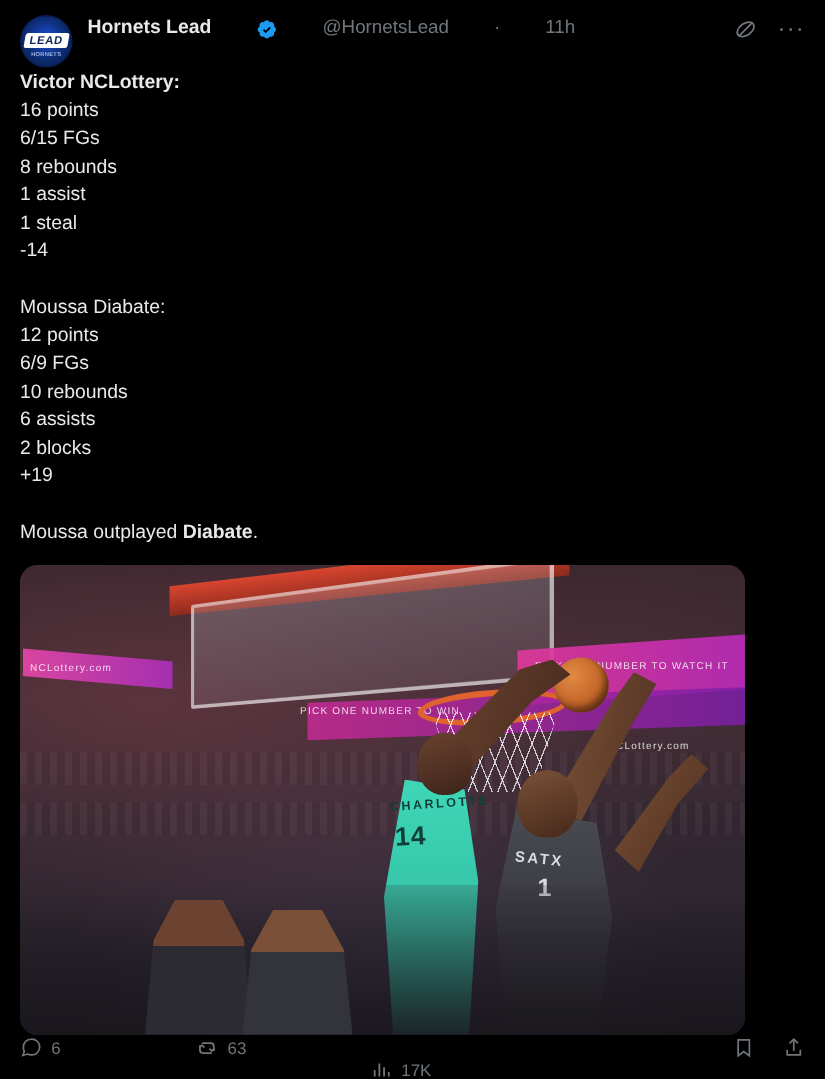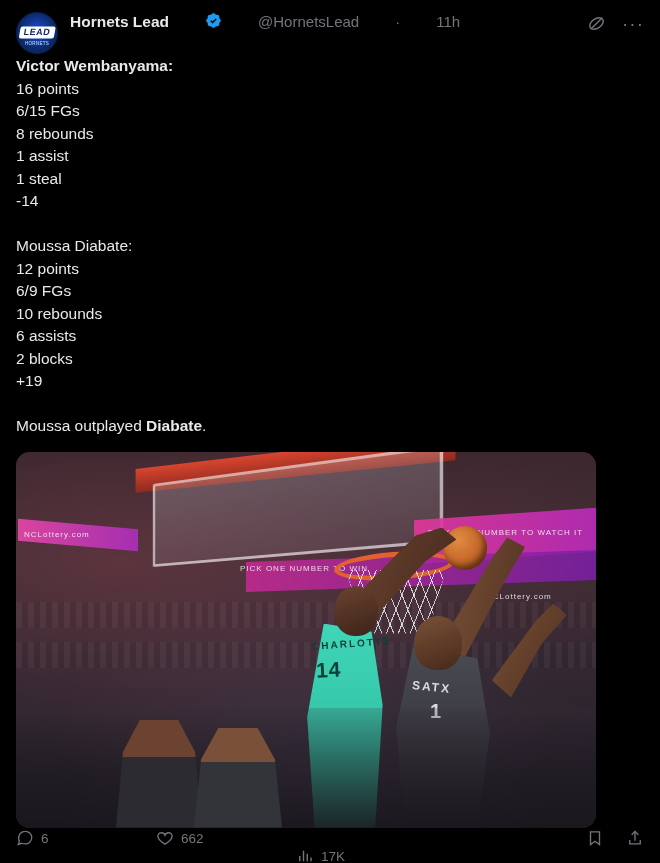--- a/index.html
+++ b/index.html
@@ -58,21 +58,21 @@
     font-size: 4.5px;
     letter-spacing: 0.3px;
     white-space: nowrap;
   }
   .head-main {
     flex: 1 1 auto;
     min-width: 0;
   }
   .name-line {
     display: flex;
-    align-items: flex-start;
+    align-items: flex-end;
     line-height: 20px;
     white-space: nowrap;
     gap: 32px;
   }
   .display-name {
     font-weight: bold;
     font-size: 15.5px;
     color: #e7e9ea;
   }
   .verified {
@@ -375,21 +375,21 @@
   <div class="head-actions">
     <span class="icon-btn">
       <svg width="19" height="19" viewBox="0 0 24 24" fill="none" stroke="#71767b" stroke-width="1.8">
           <ellipse cx="12" cy="12" rx="9.5" ry="6" transform="rotate(-35 12 12)"></ellipse>
           <line x1="5" y1="19" x2="19" y2="5"></line>
         </svg>
     </span>
     <span class="icon-btn more-dots">···</span>
   </div>
 
-  <div class="tweet-body"><b>Victor Wembanyama:</b><span>
+  <div class="tweet-body"><b>Victor NCLottery:</b><span>
 16 points
 6/15 FGs
 8 rebounds
 1 assist
 1 steal
 -14
 
 Moussa Diabate:
 12 points
 6/9 FGs
@@ -434,27 +434,30 @@
 
   <div class="actions">
     <div class="action reply">
       <span>
         <svg width="18" height="18" viewBox="0 0 24 24" fill="none" stroke="#71767b" stroke-width="1.8">
             <path d="M21 11.5a8.4 8.4 0 0 1-9 8.4 9 9 0 0 1-4.1-.9L3 20.5l1.6-4.3A8.3 8.3 0 0 1 3.6 11.5 8.4 8.4 0 0 1 12 3.1a8.4 8.4 0 0 1 9 8.4z"></path>
           </svg>
       </span>
       <span>6</span>
     </div>
-    <div class="action like">
+    <div class="action retweet">
       <span>
-        <svg width="18" height="18" viewBox="0 0 24 24" fill="none" stroke="#71767b" stroke-width="1.8">
-            <path d="M12 20.2s-7.3-4.4-9-8.6C1.6 8.2 3.6 5 6.8 5A5 5 0 0 1 12 8.2 5 5 0 0 1 17.2 5c3.2 0 5.2 3.2 3.8 6.6-1.7 4.2-9 8.6-9 8.6z"></path>
+        <svg width="19" height="19" viewBox="0 0 24 24" fill="none" stroke="#71767b" stroke-width="1.8">
+            <path d="M7 7h9a3 3 0 0 1 3 3v5"></path>
+            <path d="M17 17H8a3 3 0 0 1-3-3V9"></path>
+            <path d="M4.5 11.5L7 9l2.5 2.5"></path>
+            <path d="M19.5 12.5L17 15l-2.5-2.5"></path>
           </svg>
       </span>
-      <span>662</span>
+      <span>63</span>
     </div>
     <div class="action views">
       <span>
         <svg width="18" height="18" viewBox="0 0 24 24" fill="none" stroke="#71767b" stroke-width="1.9">
             <line x1="5" y1="19" x2="5" y2="12"></line>
             <line x1="10" y1="19" x2="10" y2="5"></line>
             <line x1="15" y1="19" x2="15" y2="9"></line>
             <line x1="20" y1="19" x2="20" y2="14"></line>
           </svg>
       </span>

